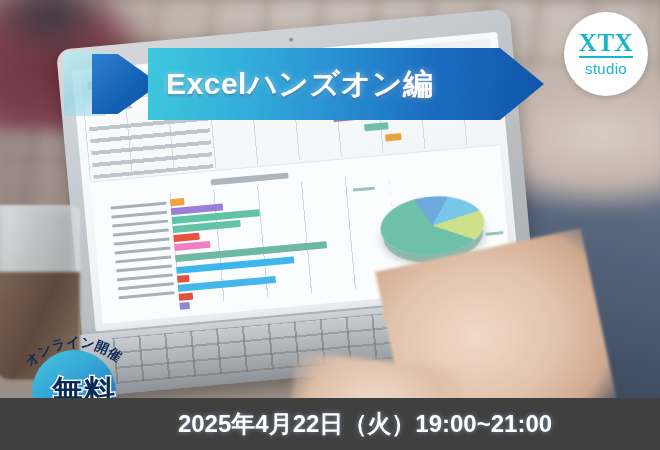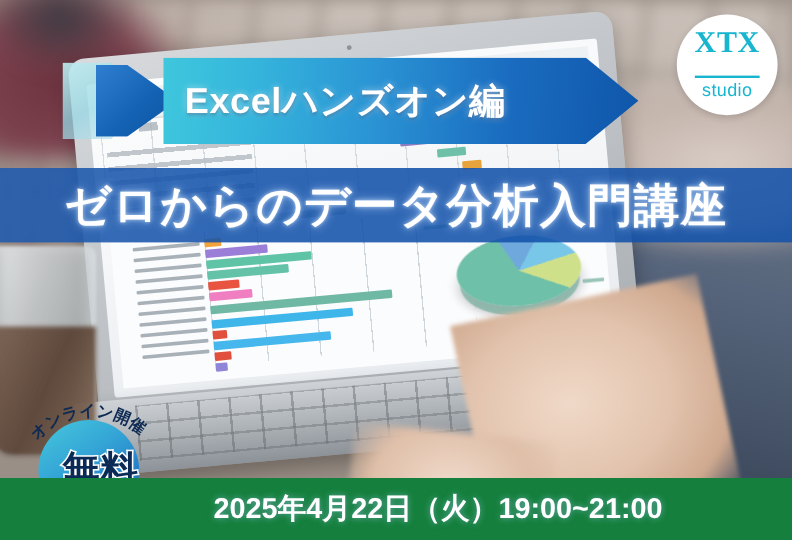--- a/index.html
+++ b/index.html
@@ -179,21 +179,21 @@
     filter: blur(1.6px);
   }
   .hand2{
     position:absolute; left:290px; top:360px; width:170px; height:110px;
     background: radial-gradient(ellipse at 50% 40%, #f0dacb 0%, #dfbfa8 55%, rgba(223,191,168,0) 85%);
     transform: rotate(6deg);
     filter: blur(2.5px);
   }
 
   
-  .ribbon-wrap{ position:absolute; left:52px; top:48px; width:480px; height:72px; }
+  .ribbon-wrap{ position:absolute; left:64px; top:48px; width:480px; height:72px; }
   .rib-ghost{
     position:absolute; left:0; top:4px; width:70px; height:64px;
     background: linear-gradient(150deg, rgba(190,235,238,.92) 0%, rgba(150,215,228,.75) 50%, rgba(205,228,240,.7) 100%);
     clip-path: polygon(0 0, 58% 0, 100% 50%, 58% 100%, 0 100%);
   }
   .rib-arrow{
     position:absolute; left:28px; top:6px; width:68px; height:60px;
     background: linear-gradient(135deg, #2f7fd0 0%, #1462b4 55%, #0d52a0 100%);
     clip-path: polygon(0 0, 38% 0, 100% 50%, 38% 100%, 0 100%);
   }
@@ -238,21 +238,21 @@
     position:absolute; right:12px; top:12px; width:84px; height:84px;
     background:#ffffff; border-radius:50%;
     display:flex; flex-direction:column; align-items:center; justify-content:center;
     box-shadow: 0 2px 6px rgba(0,0,0,.16);
   }
   .logo-main{
     font-family:"Liberation Serif","DejaVu Serif",serif;
     font-size: 25px; font-weight:700; color:#18b5cf; line-height:1;
     letter-spacing: .5px;
     border-bottom: 2px solid #18b5cf;
-    padding-bottom: 15px;
+    padding-bottom: 1px;
   }
   .logo-sub{
     font-size: 15px; color:#18b5cf; line-height:1.1; margin-top:3px; letter-spacing:.3px;
   }
 
   
   .badge{ position:absolute; left:18px; top:334px; width:112px; height:96px; }
   .badge-arc{
     position:absolute; left:-2px; top:-2px; width:118px; height:60px;
   }
@@ -268,21 +268,21 @@
   }
   .badge-text{
     font-size: 31px; font-weight:700; color:#0b2a55; letter-spacing:1px;
     -webkit-text-stroke: 2.5px #ffffff;
     paint-order: stroke fill;
   }
 
   
   .bottom-bar{
     position:absolute; left:0; top:398px; width:660px; height:52px;
-    background:#15803d;
+    background:#404040;
     display:flex; align-items:center; justify-content:center;
   }
   .bb-inner{ display:flex; align-items:baseline; padding-left:70px; }
   .bb-date{
     color:#ffffff; font-size:24px; font-weight:700; white-space:nowrap;
     text-shadow: 0 0 5px rgba(170,205,255,.55);
   }
   .bb-session{
     color:#f3c41c; font-size:24px; font-weight:700; margin-left:20px; white-space:nowrap;
     text-shadow: 0 0 5px rgba(120,90,0,.35);
@@ -363,23 +363,20 @@
   </div>
 
   <div class="ribbon-wrap">
     <div class="rib-ghost"></div>
     <div class="rib-arrow"></div>
     <div class="rib-main">
       <span class="rib-text">Excelハンズオン編</span>
     </div>
   </div>
 
-  <div class="title-band">
-    <span class="title-text">ゼロからのデータ分析入門講座</span>
-  </div>
 
   <div class="logo">
     <span class="logo-main">XTX</span>
     <span class="logo-sub">studio</span>
   </div>
 
   <div class="badge">
     <svg class="badge-arc" viewBox="0 0 118 60">
       <defs>
         <path id="arcpath" d="M 6,52 A 56,50 0 0 1 112,46"></path>

